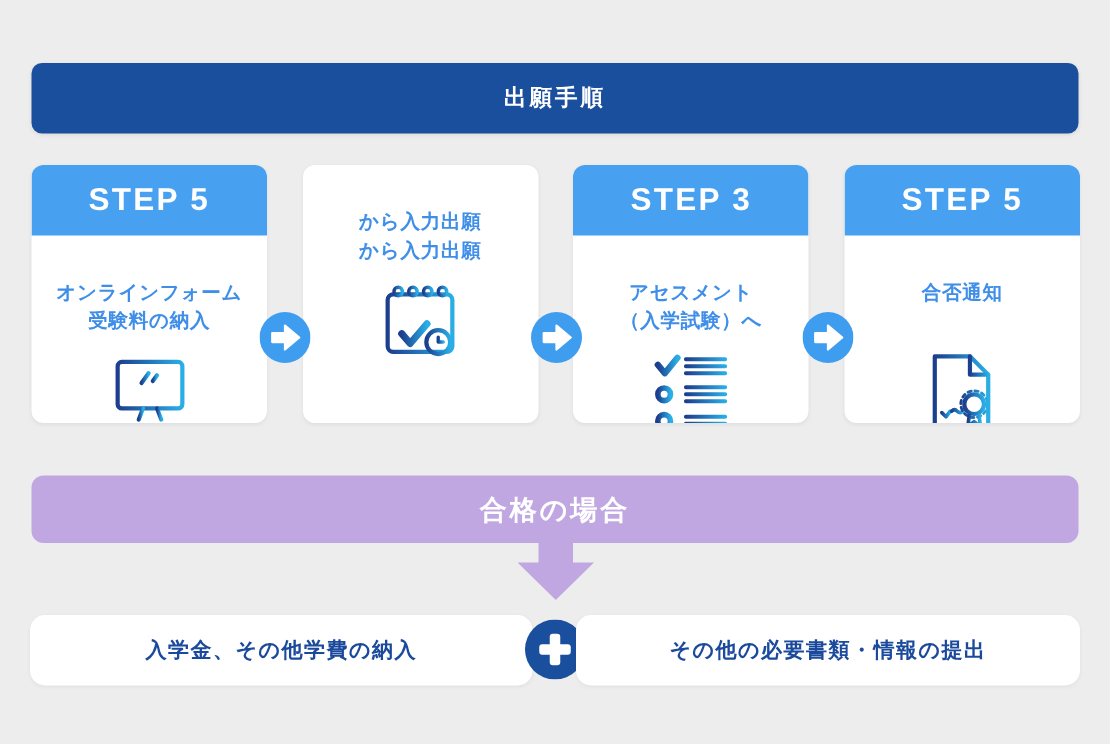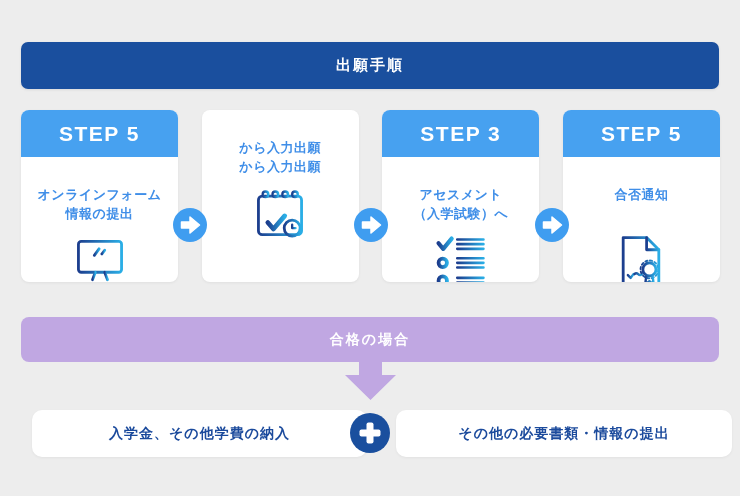--- a/index.html
+++ b/index.html
@@ -27,29 +27,28 @@
     text-align:center;color:#3f8ee8;font-size:13px;font-weight:bold;
     line-height:19px;height:38px;letter-spacing:0.5px;
   }
   .card-text span{display:block;}
   .card-icon{margin-top:7px;height:62px;display:flex;align-items:center;justify-content:center;}
   .step-arrow{position:absolute;top:208px;width:34px;height:34px;}
   .arrow-1{left:173px;} .arrow-2{left:354px;} .arrow-3{left:535px;}
   .pass-bar{
     position:absolute;left:21px;top:317px;width:698px;height:45px;
     background:#c0a7e2;border-radius:8px;display:flex;align-items:center;justify-content:center;
-    color:#ffffff;font-size:14px;font-weight:bold;letter-spacing:2px;
+    color:#ffffff;font-size:18px;font-weight:bold;letter-spacing:2px;
   }
   .down-arrow{position:absolute;left:345px;top:362px;width:51px;height:38px;}
   .bottom-box{
     position:absolute;top:410px;height:47px;background:#ffffff;border-radius:10px;
     display:flex;align-items:center;justify-content:center;
     color:#1b4a9c;font-size:14px;font-weight:bold;letter-spacing:1px;
     box-shadow:0 1px 3px rgba(0,0,0,0.05);
-    margin-left:12px;
   }
   .bottom-left{left:20px;width:335px;}
   .bottom-right{left:384px;width:336px;}
   .plus-badge{position:absolute;left:350px;top:413px;width:40px;height:40px;}
 </style>
 </head>
 <body>
 
 <div class="canvas">
 
@@ -59,21 +58,21 @@
 
   <div class="steps">
 
     <div class="card">
       <div class="card-header">
         <span>STEP 5</span>
       </div>
       <div class="card-body">
         <div class="card-text">
           <span>オンラインフォーム</span>
-          <span>情報の提出</span>
+          <span>受験料の納入</span>
         </div>
         <div class="card-icon">
           <svg width="62" height="60" viewBox="0 0 64 64" fill="none">
             <defs>
                 <linearGradient id="g-mon" x1="0" y1="0" x2="1" y2="0">
               <stop offset="0" stop-color="#1c3e8e"></stop>
                   <stop offset="1" stop-color="#2aaee6"></stop>
             </linearGradient>
               </defs>
             <g stroke="url(#g-mon)" stroke-width="3" stroke-linecap="round" stroke-linejoin="round">

